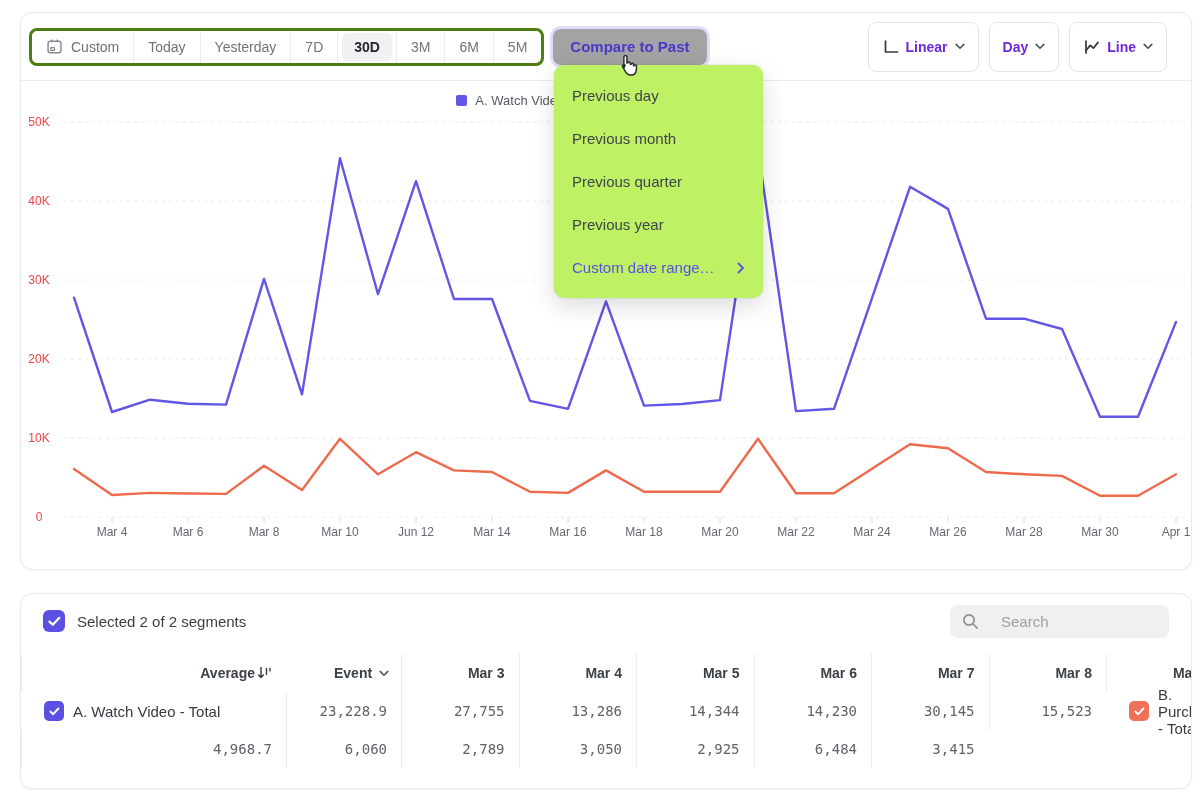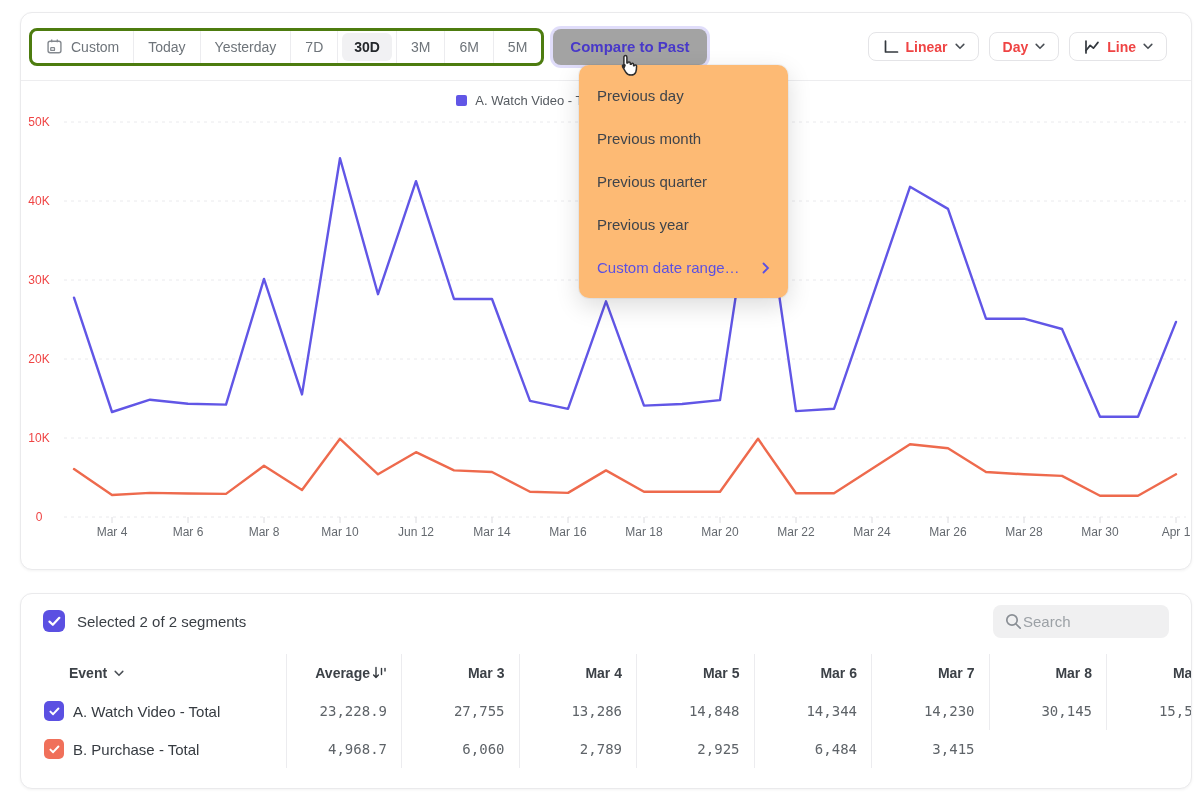--- a/index.html
+++ b/index.html
@@ -21,54 +21,54 @@
     font-family:inherit; white-space:nowrap; }
   .seg + .seg { border-left:1px solid #ECECEF; }
   .seg.active { padding:0 4px; }
   .seg.active .pill { background:#F1F1F3; border-radius:6px; padding:6px 12px;
     color:#24272B; font-weight:700; }
   .compare-btn { margin-left:9px; height:36px; padding:0 17px; border:none;
     border-radius:8px; background:#a3a3a3; color:#4838C9; font-size:15px;
     font-weight:600; font-family:inherit; cursor:pointer;
     box-shadow:0 0 0 3px rgba(99,86,230,.20); }
   .tb-spacer { flex:1; }
-  .tb-btn { display:flex; align-items:center; gap:7px; height:29px; padding:0 13px;
+  .tb-btn { display:flex; align-items:center; gap:7px; height:50px; padding:0 13px;
     background:#fff; border:1px solid #E4E4E7; border-radius:8px; font-size:14px;
-    font-weight:600; color:#ef4444; font-family:inherit; cursor:pointer; }
+    font-weight:600; color:#6d28d9; font-family:inherit; cursor:pointer; }
   .tb-btn + .tb-btn { margin-left:10px; }
 
   
   #plot-svg { position:absolute; left:0; top:0; z-index:1; }
   .ylabel { position:absolute; left:0; width:36px; text-align:center;
     font-size:12px; color:#ef4444; z-index:2; }
   .xlabel { position:absolute; top:512px; width:70px; text-align:center;
     font-size:12px; color:#64696F; z-index:2; }
   .legend { position:absolute; left:0; right:0; top:80px; display:flex;
     justify-content:center; gap:24px; z-index:3; }
   .legend-item { display:flex; align-items:center; gap:8px; font-size:13px;
     color:#565B61; cursor:pointer; }
   .swatch { width:11px; height:11px; border-radius:2px; }
 
   
   .menu { position:absolute; left:533px; top:52px; width:209px; z-index:20;
-    background:#fdba74; border-radius:10px; padding:9px 0;
-    box-shadow:0 8px 24px rgba(0,0,0,.14), 0 0 0 1px rgba(0,0,0,.04);margin-left:25px; }
+    background:#bef264; border-radius:10px; padding:9px 0;
+    box-shadow:0 8px 24px rgba(0,0,0,.14), 0 0 0 1px rgba(0,0,0,.04); }
   .menu-item { display:flex; align-items:center; justify-content:space-between;
     height:43px; padding:0 18px; font-size:15px; color:#3F444B; cursor:pointer; }
   .menu-item.accent { color:#5B50E2; }
   .cursor-hand { position:absolute; left:593px; top:40px; z-index:30; }
 
   
   .panel-head { display:flex; align-items:center; height:54px; padding:0 22px; }
   .cb { width:22px; height:22px; border-radius:6px; display:flex;
     align-items:center; justify-content:center; cursor:pointer; flex:none; }
   .cb.small { width:20px; height:20px; border-radius:5px; }
   .sel-label { margin-left:12px; font-size:15px; color:#3A3F45; }
-  .search-box { margin-left:auto; display:flex; align-items:center; gap:1px;
-    width:176px; height:33px; padding:0 12px; background:#F0F0F1; border-radius:8px; }
+  .search-box { margin-left:auto; display:flex; align-items:center; gap:22px;
+    width:219px; height:33px; padding:0 12px; background:#F0F0F1; border-radius:8px; }
   .search-box input { border:none; background:none; outline:none; width:120px;
     font-size:15px; color:#3A3F45; font-family:inherit; }
   .search-box input::placeholder { color:#9CA1A6; }
 
   .grid { display:grid; margin-top:6px;
     grid-template-columns:265px 115px repeat(7,117.5px); grid-auto-rows:38px; }
   .cell { display:flex; align-items:center; }
   .cell.num { justify-content:flex-end; padding-right:14px;
     font-family:"DejaVu Sans Mono","Liberation Mono",monospace; font-size:14px;
     color:#5E6368; }
@@ -248,32 +248,32 @@
       <svg width="17" height="17" viewBox="0 0 17 17">
         <circle cx="7" cy="7" r="5.2" fill="none" stroke="#8A8F95" stroke-width="1.7"></circle>
         <line x1="11" y1="11" x2="15.2" y2="15.2" stroke="#8A8F95" stroke-width="1.7" stroke-linecap="round"></line>
       </svg>
       <input type="text" placeholder="Search" style="">
     </div>
   </div>
 
   <div class="grid">
 
-    <div class="cell head event-head">
-      <span>Event</span>
-      <svg width="10" height="7" viewBox="0 0 10 7">
-        <path d="M1.2 1.4 L5 5.2 L8.8 1.4" fill="none" stroke="#4A4F55" stroke-width="1.5" stroke-linecap="round"></path>
-      </svg>
-    </div>
     <div class="cell head num vline">
       <span>Average</span>
       <svg class="sort-ico" width="15" height="14" viewBox="0 0 15 14">
         <path d="M4 1.5 V11.5 M4 11.5 L1.6 9 M4 11.5 L6.4 9" fill="none" stroke="#33383E" stroke-width="1.4" stroke-linecap="round" stroke-linejoin="round"></path>
         <line x1="9.5" y1="2.5" x2="9.5" y2="8.5" stroke="#33383E" stroke-width="1.4" stroke-linecap="round"></line>
         <line x1="13" y1="2.5" x2="13" y2="5" stroke="#33383E" stroke-width="1.4" stroke-linecap="round"></line>
+      </svg>
+    </div>
+    <div class="cell head event-head">
+      <span>Event</span>
+      <svg width="10" height="7" viewBox="0 0 10 7">
+        <path d="M1.2 1.4 L5 5.2 L8.8 1.4" fill="none" stroke="#4A4F55" stroke-width="1.5" stroke-linecap="round"></path>
       </svg>
     </div>
     <div class="cell head num vline">Mar 3</div>
     <div class="cell head num vline">Mar 4</div>
     <div class="cell head num vline">Mar 5</div>
     <div class="cell head num vline">Mar 6</div>
     <div class="cell head num vline">Mar 7</div>
     <div class="cell head num vline">Mar 8</div>
     <div class="cell head num vline">Mar 9</div>
 
@@ -281,34 +281,34 @@
       <span class="cb small" style="background: rgb(91, 80, 226);">
         <svg width="11" height="9" viewBox="0 0 13 11">
           <path d="M1.5 5.6 L4.8 8.8 L11.3 1.8" fill="none" stroke="#fff" stroke-width="2.4" stroke-linecap="round" stroke-linejoin="round"></path>
         </svg>
       </span>
       <span>A. Watch Video - Total</span>
     </div>
     <div class="cell num vline">23,228.9</div>
     <div class="cell num vline">27,755</div>
     <div class="cell num vline">13,286</div>
-    <div class="cell num vline">14,848</div>
     <div class="cell num vline">14,344</div>
     <div class="cell num vline">14,230</div>
     <div class="cell num vline">30,145</div>
     <div class="cell num vline">15,523</div>
 
     <div class="cell event-cell">
       <span class="cb small" style="background: rgb(240, 112, 90);">
         <svg width="11" height="9" viewBox="0 0 13 11">
           <path d="M1.5 5.6 L4.8 8.8 L11.3 1.8" fill="none" stroke="#fff" stroke-width="2.4" stroke-linecap="round" stroke-linejoin="round"></path>
         </svg>
       </span>
       <span>B. Purchase - Total</span>
     </div>
     <div class="cell num vline">4,968.7</div>
     <div class="cell num vline">6,060</div>
     <div class="cell num vline">2,789</div>
+    <div class="cell num vline">3,050</div>
     <div class="cell num vline">2,925</div>
     <div class="cell num vline">6,484</div>
     <div class="cell num vline">3,415</div>
   </div>
 </div>
 
 </body></html>

